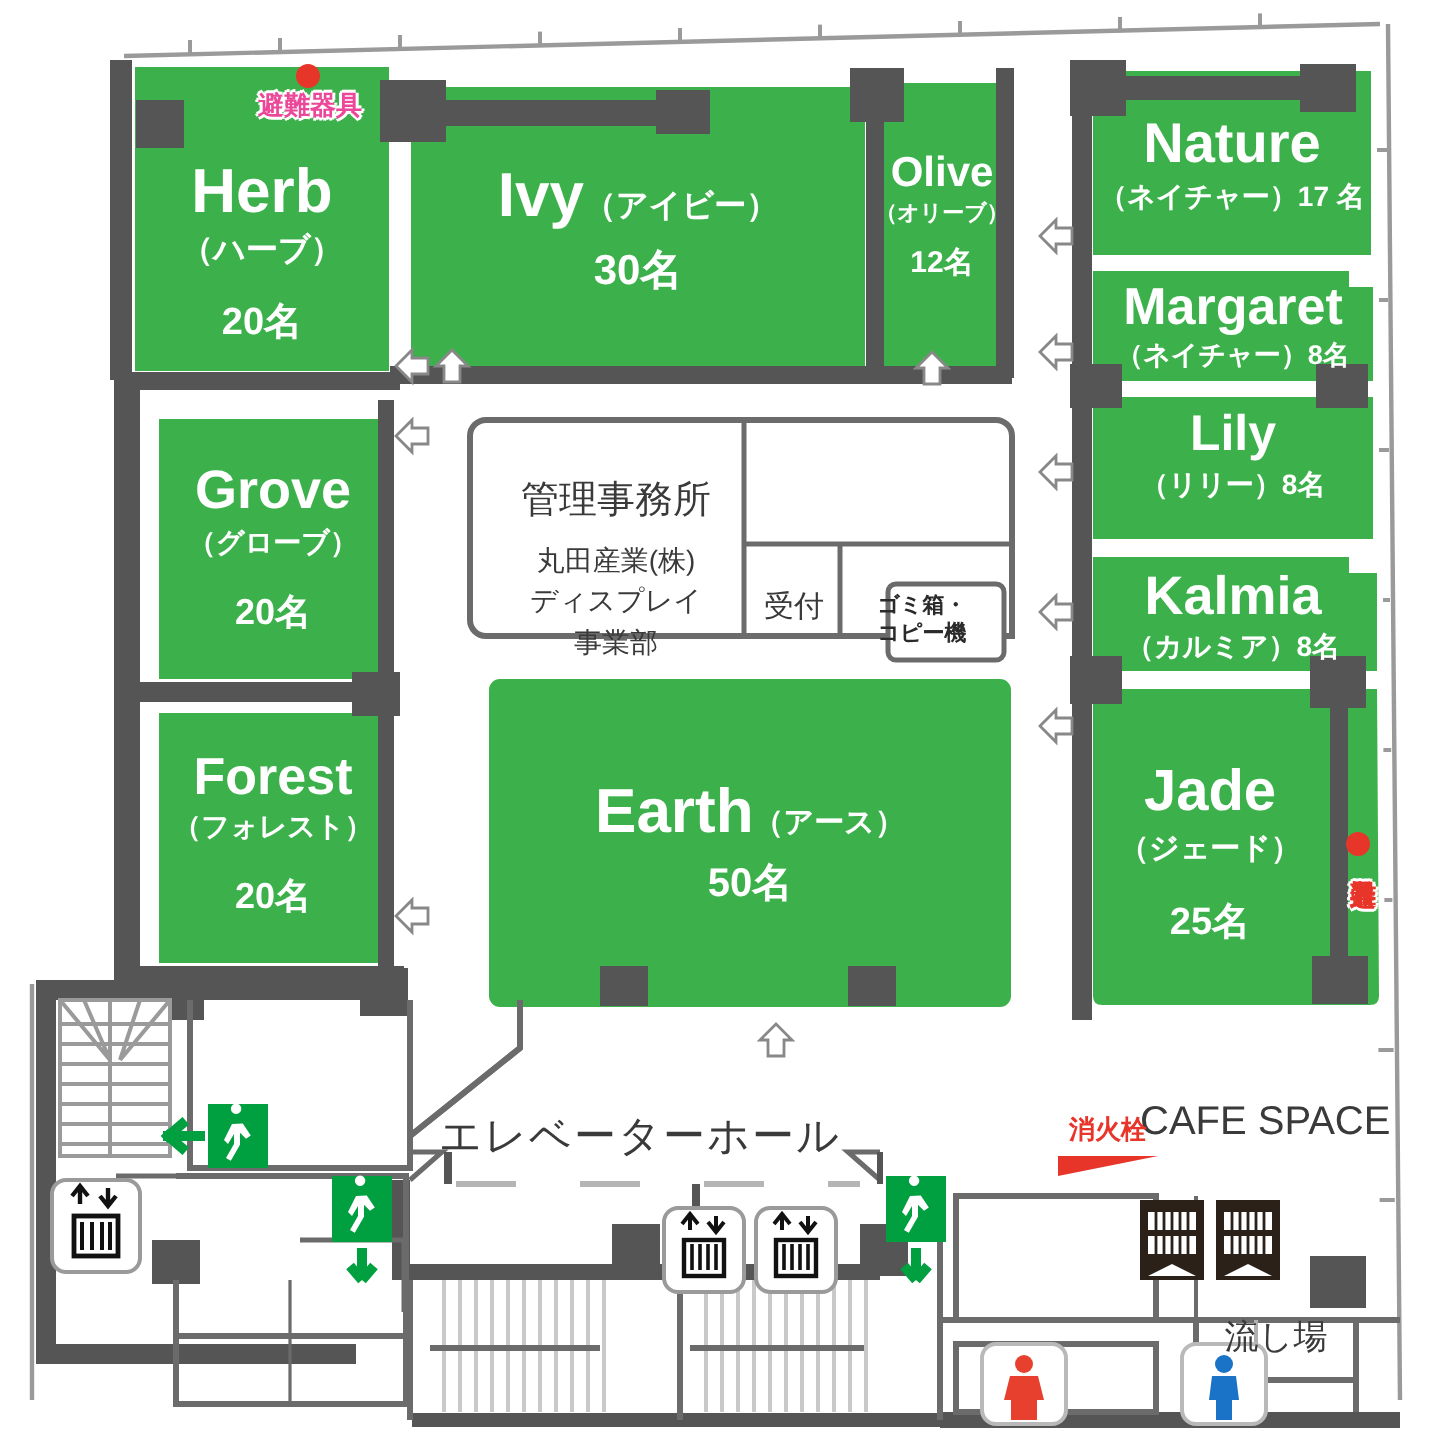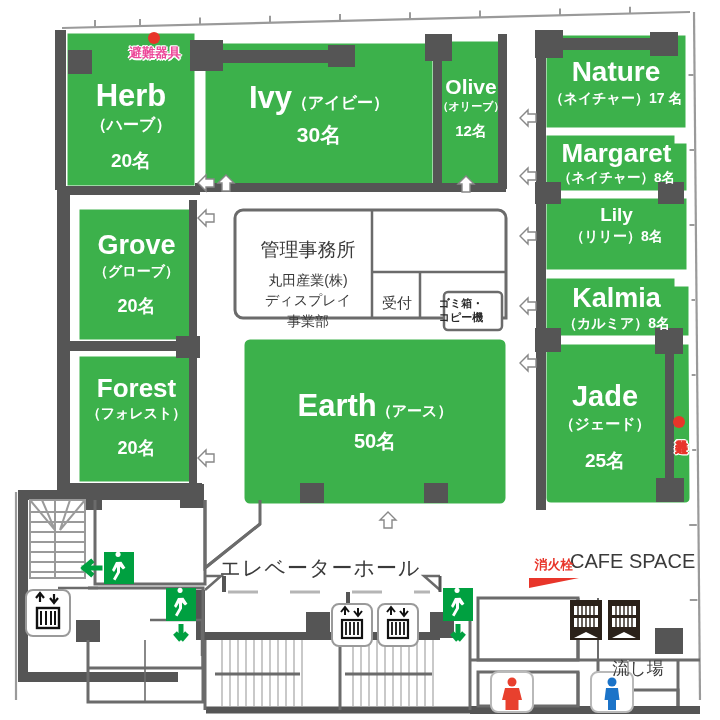--- a/index.html
+++ b/index.html
@@ -349,21 +349,21 @@
 </div>
 
 <div class="lbl" style="left:545px;top:140px;width:143px;">
   <div class="rname" style="font-size:26px;">Margaret</div>
   <div style="font-size:13.5px;margin-top:3px;font-weight:bold;">
     <span>（ネイチャー）</span><span>8名</span>
   </div>
 </div>
 
 <div class="lbl" style="left:545px;top:205px;width:143px;">
-  <div class="rname" style="font-size:19px;">Lily</div>
+  <div class="rname" style="font-size:25px;">Lily</div>
   <div style="font-size:14px;margin-top:4px;font-weight:bold;">
     <span>（リリー）</span><span>8名</span>
   </div>
 </div>
 
 <div class="lbl" style="left:545px;top:285px;width:143px;">
   <div class="rname" style="font-size:27px;">Kalmia</div>
   <div style="font-size:14px;margin-top:3px;font-weight:bold;">
     <span>（カルミア）</span><span>8名</span>
   </div>

